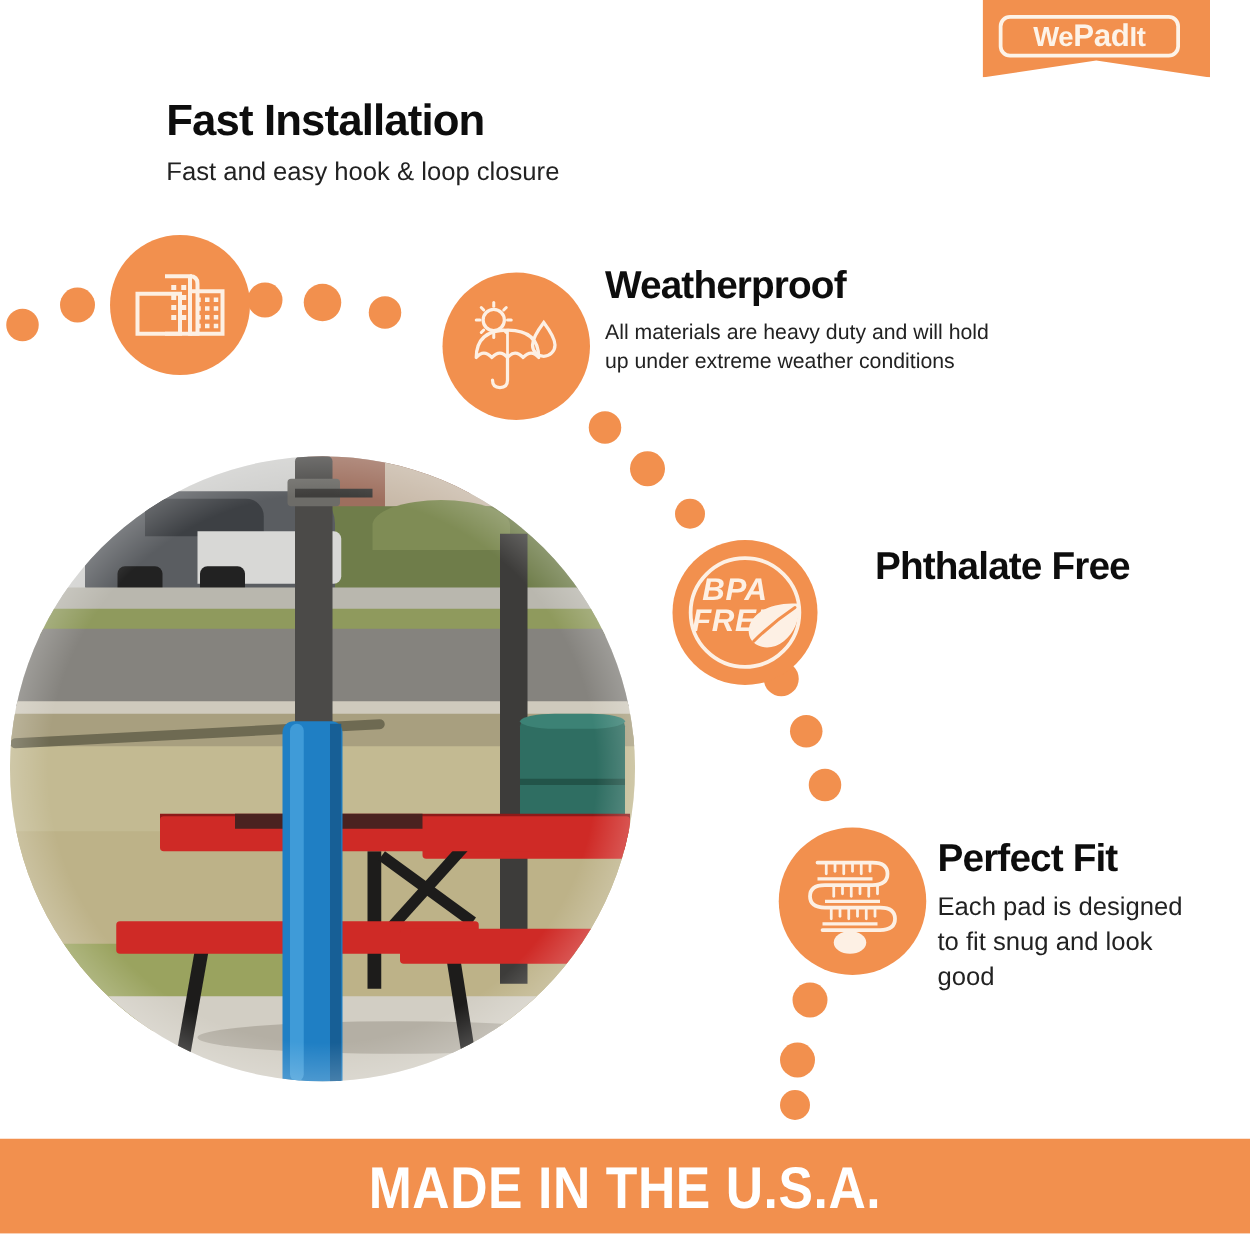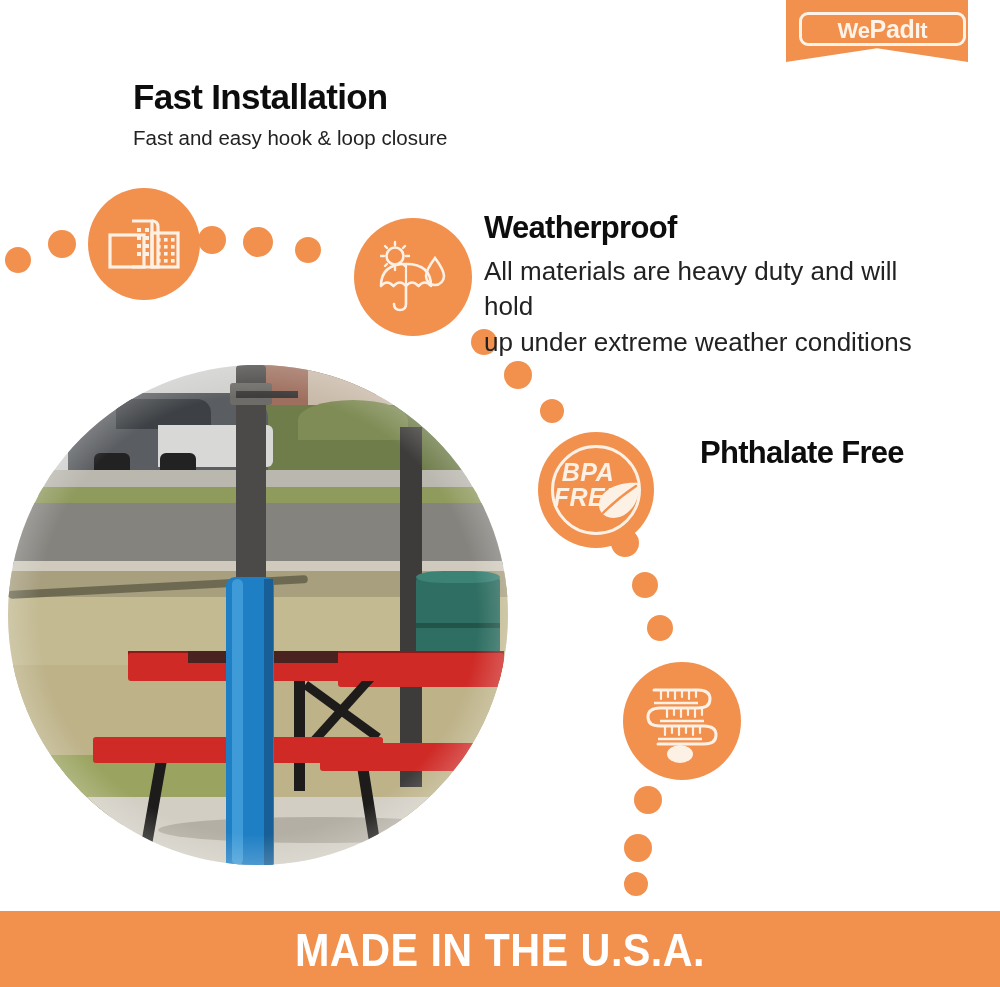--- a/index.html
+++ b/index.html
@@ -20,21 +20,21 @@
     position:absolute;
     left:786px; top:0px;
     width:182px; height:62px;
     background:#F2904E;
     -webkit-clip-path:polygon(0 0,100% 0,100% 100%,50% 78%,0 100%);
     clip-path:polygon(0 0,100% 0,100% 100%,50% 78%,0 100%);
   }
   .logo-inner{
     position:absolute;
     left:799px; top:12px;
-    width:167px; height:34px;
+    width:145px; height:34px;
     border:3px solid #FDF3E8;
     border-radius:9px;
     box-sizing:border-box;
     display:flex;align-items:center;justify-content:center;
   }
   .logo-text{
     color:#FDF3E8;
     font-size:22px;
     letter-spacing:-0.3px;
     white-space:nowrap;
@@ -59,21 +59,21 @@
     margin:0;
     white-space:pre-line;
   }
 
   #feat-install{left:133px;top:78px;width:480px;}
   #feat-install .f-title{font-size:35px;}
   #feat-install .f-sub{font-size:20.5px;margin-top:9px;}
 
   #feat-weather{left:484px;top:212px;width:430px;}
   #feat-weather .f-title{font-size:31px;}
-  #feat-weather .f-sub{font-size:26px;margin-top:9px;}
+  #feat-weather .f-sub{font-size:17px;margin-top:9px;}
 
   #feat-bpa{left:700px;top:437px;width:310px;}
   #feat-bpa .f-title{font-size:31px;}
   #feat-bpa .f-sub{font-size:20.5px;margin-top:8px;}
 
   #feat-fit{left:750px;top:671px;width:250px;}
   #feat-fit .f-title{font-size:31px;}
   #feat-fit .f-sub{font-size:20.5px;margin-top:8px;}
 
   
@@ -273,20 +273,26 @@
       <div style="position:absolute;left:13px;top:13px;width:90px;height:90px;border:3px solid #FDF0E4;border-radius:50%;box-sizing:border-box;"></div>
       <div style="position:absolute;left:0;top:28px;width:100px;text-align:center;color:#FDF0E4;font-weight:bold;font-size:25px;letter-spacing:0.5px;line-height:1;">BPA</div>
       <div style="position:absolute;left:0;top:53px;width:100px;text-align:center;color:#FDF0E4;font-weight:bold;font-size:25px;letter-spacing:0.5px;line-height:1;">FREE</div>
       <svg style="position:absolute;left:58px;top:48px;" width="46" height="42" viewBox="0 0 46 42" fill="none" aria-hidden="true">
         <path d="M43 3 C20 1 2 12 3 26 C4 38 20 42 31 33 C41 25 44 13 43 3 Z" fill="#FDF0E4"></path>
         <path d="M40 6 C28 14 16 24 7 33" stroke="#F2904E" stroke-width="2.4" stroke-linecap="round"></path>
       </svg>
     </div>
   </div>
 
+  <div class="feature" id="feat-fit">
+    <h2 class="f-title">Perfect Fit</h2>
+    <p class="f-sub">Each pad is designed
+to fit snug and look
+good</p>
+  </div>
 
   <div class="icon-circle" id="icon-fit">
     <svg width="84" height="86" viewBox="0 0 84 86" fill="none" aria-hidden="true">
 
       <path d="M14 12 h44 q12 0 12 9 t-12 9 H20 q-12 0 -12 9 t12 9 h44 q12 0 12 9 t-12 9 H18" stroke="#FDF0E4" stroke-width="3" fill="none" stroke-linecap="round" stroke-linejoin="round"></path>
       <path d="M14 25 h44 M20 43 h44 M18 61 h44" stroke="#FDF0E4" stroke-width="2.6" fill="none"></path>
       <g stroke="#FDF0E4" stroke-width="2.2" stroke-linecap="round">
         <line x1="21" y1="13" x2="21" y2="21"></line>
           <line x1="28" y1="13" x2="28" y2="19"></line>
         <line x1="35" y1="13" x2="35" y2="21"></line>

